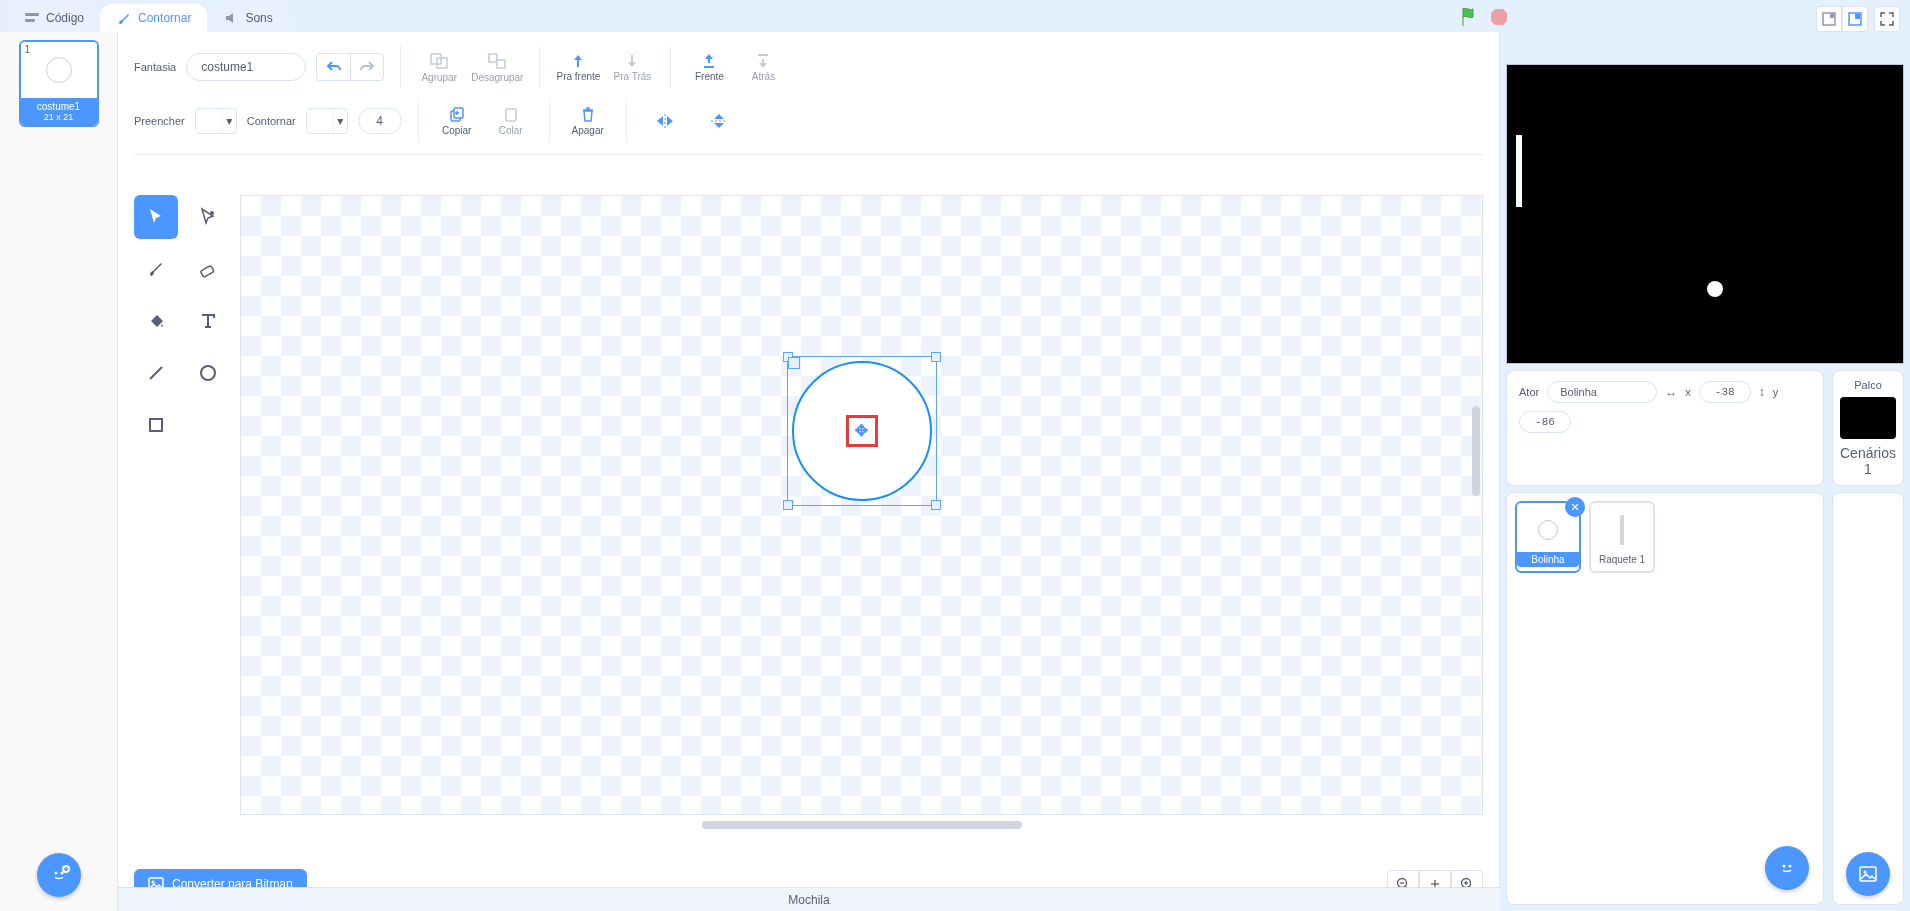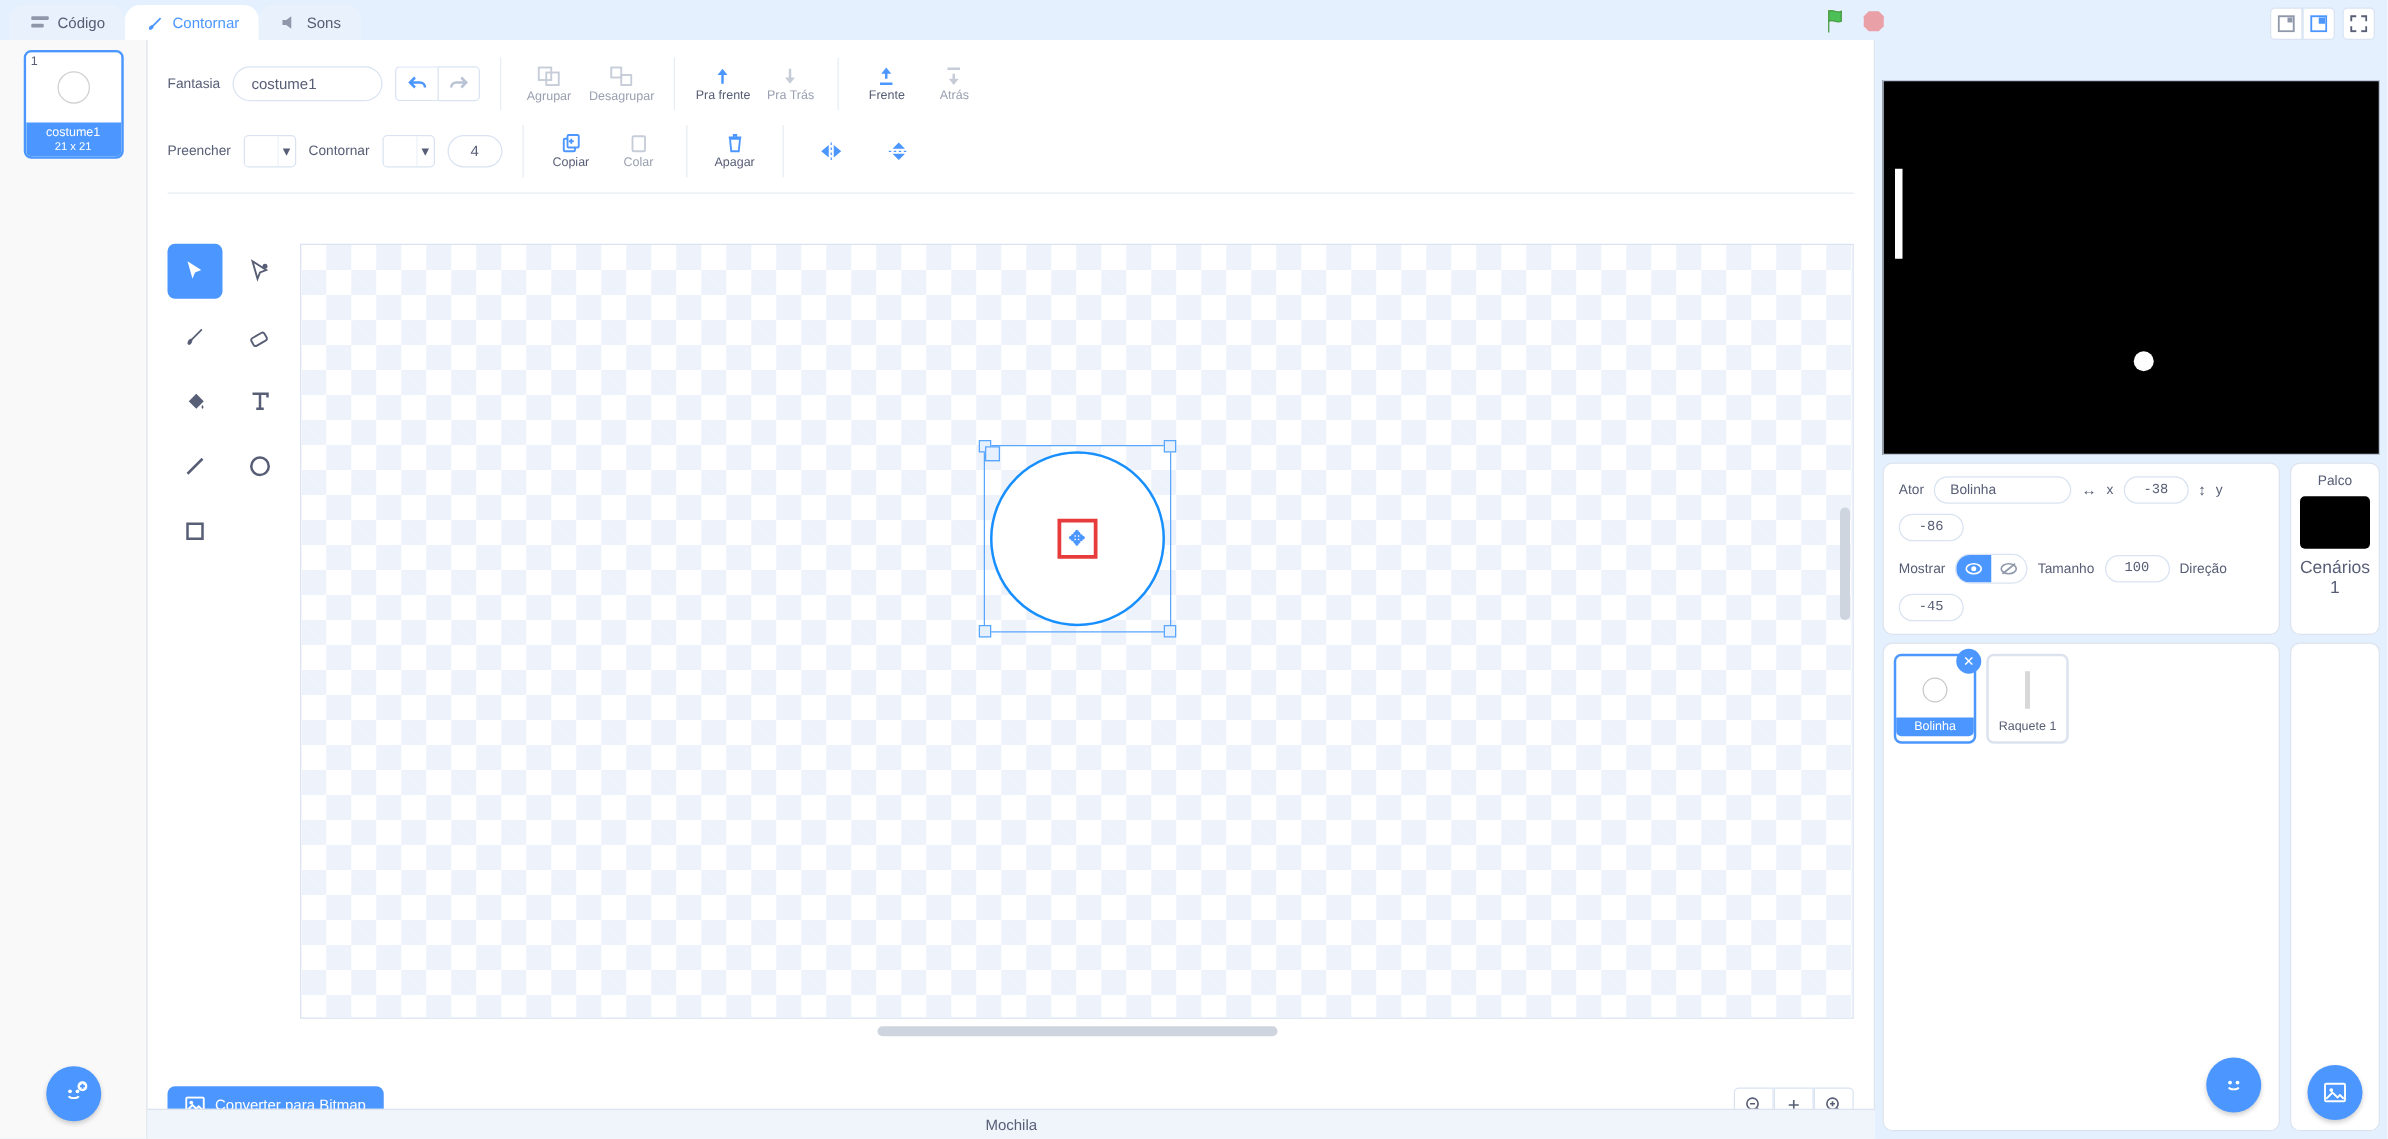--- a/index.html
+++ b/index.html
@@ -437,41 +437,20 @@
         <div class="info-line">
           <span class="info-label">Ator</span>
           <input class="info-input" value="Bolinha" style="">
           <span class="xy-icon">↔</span>
           <span class="info-label">x</span>
           <input class="info-input sm" value="-38" style="">
           <span class="xy-icon">↕</span>
           <span class="info-label">y</span>
           <input class="info-input sm" value="-86" style="">
         </div>
-        <div class="info-line">
-          <span class="info-label">Mostrar</span>
-          <div class="toggle-pair">
-            <div class="tp active">
-                <svg width="14" height="12" viewBox="0 0 14 12">
-                  <ellipse cx="7" cy="6" rx="6" ry="4" fill="none" stroke="#fff" stroke-width="1.3"></ellipse>
-                  <circle cx="7" cy="6" r="2" fill="#fff"></circle>
-                </svg>
-              </div>
-            <div class="tp">
-                <svg width="14" height="12" viewBox="0 0 14 12">
-                  <ellipse cx="7" cy="6" rx="6" ry="4" fill="none" stroke="#8f97ab" stroke-width="1.3"></ellipse>
-                  <line x1="2" y1="10" x2="12" y2="2" stroke="#8f97ab" stroke-width="1.3"></line>
-                </svg>
-              </div>
-          </div>
-          <span class="info-label">Tamanho</span>
-          <input class="info-input sm" value="100" style="">
-          <span class="info-label">Direção</span>
-          <input class="info-input sm" value="-45" style="">
-        </div>
       </div>
       <div class="stage-panel">
         <div class="st-title">Palco</div>
         <div class="st-thumb"></div>
         <div class="st-sub">
           <div>Cenários</div>
           <div>1</div>
         </div>
       </div>
     </div>

